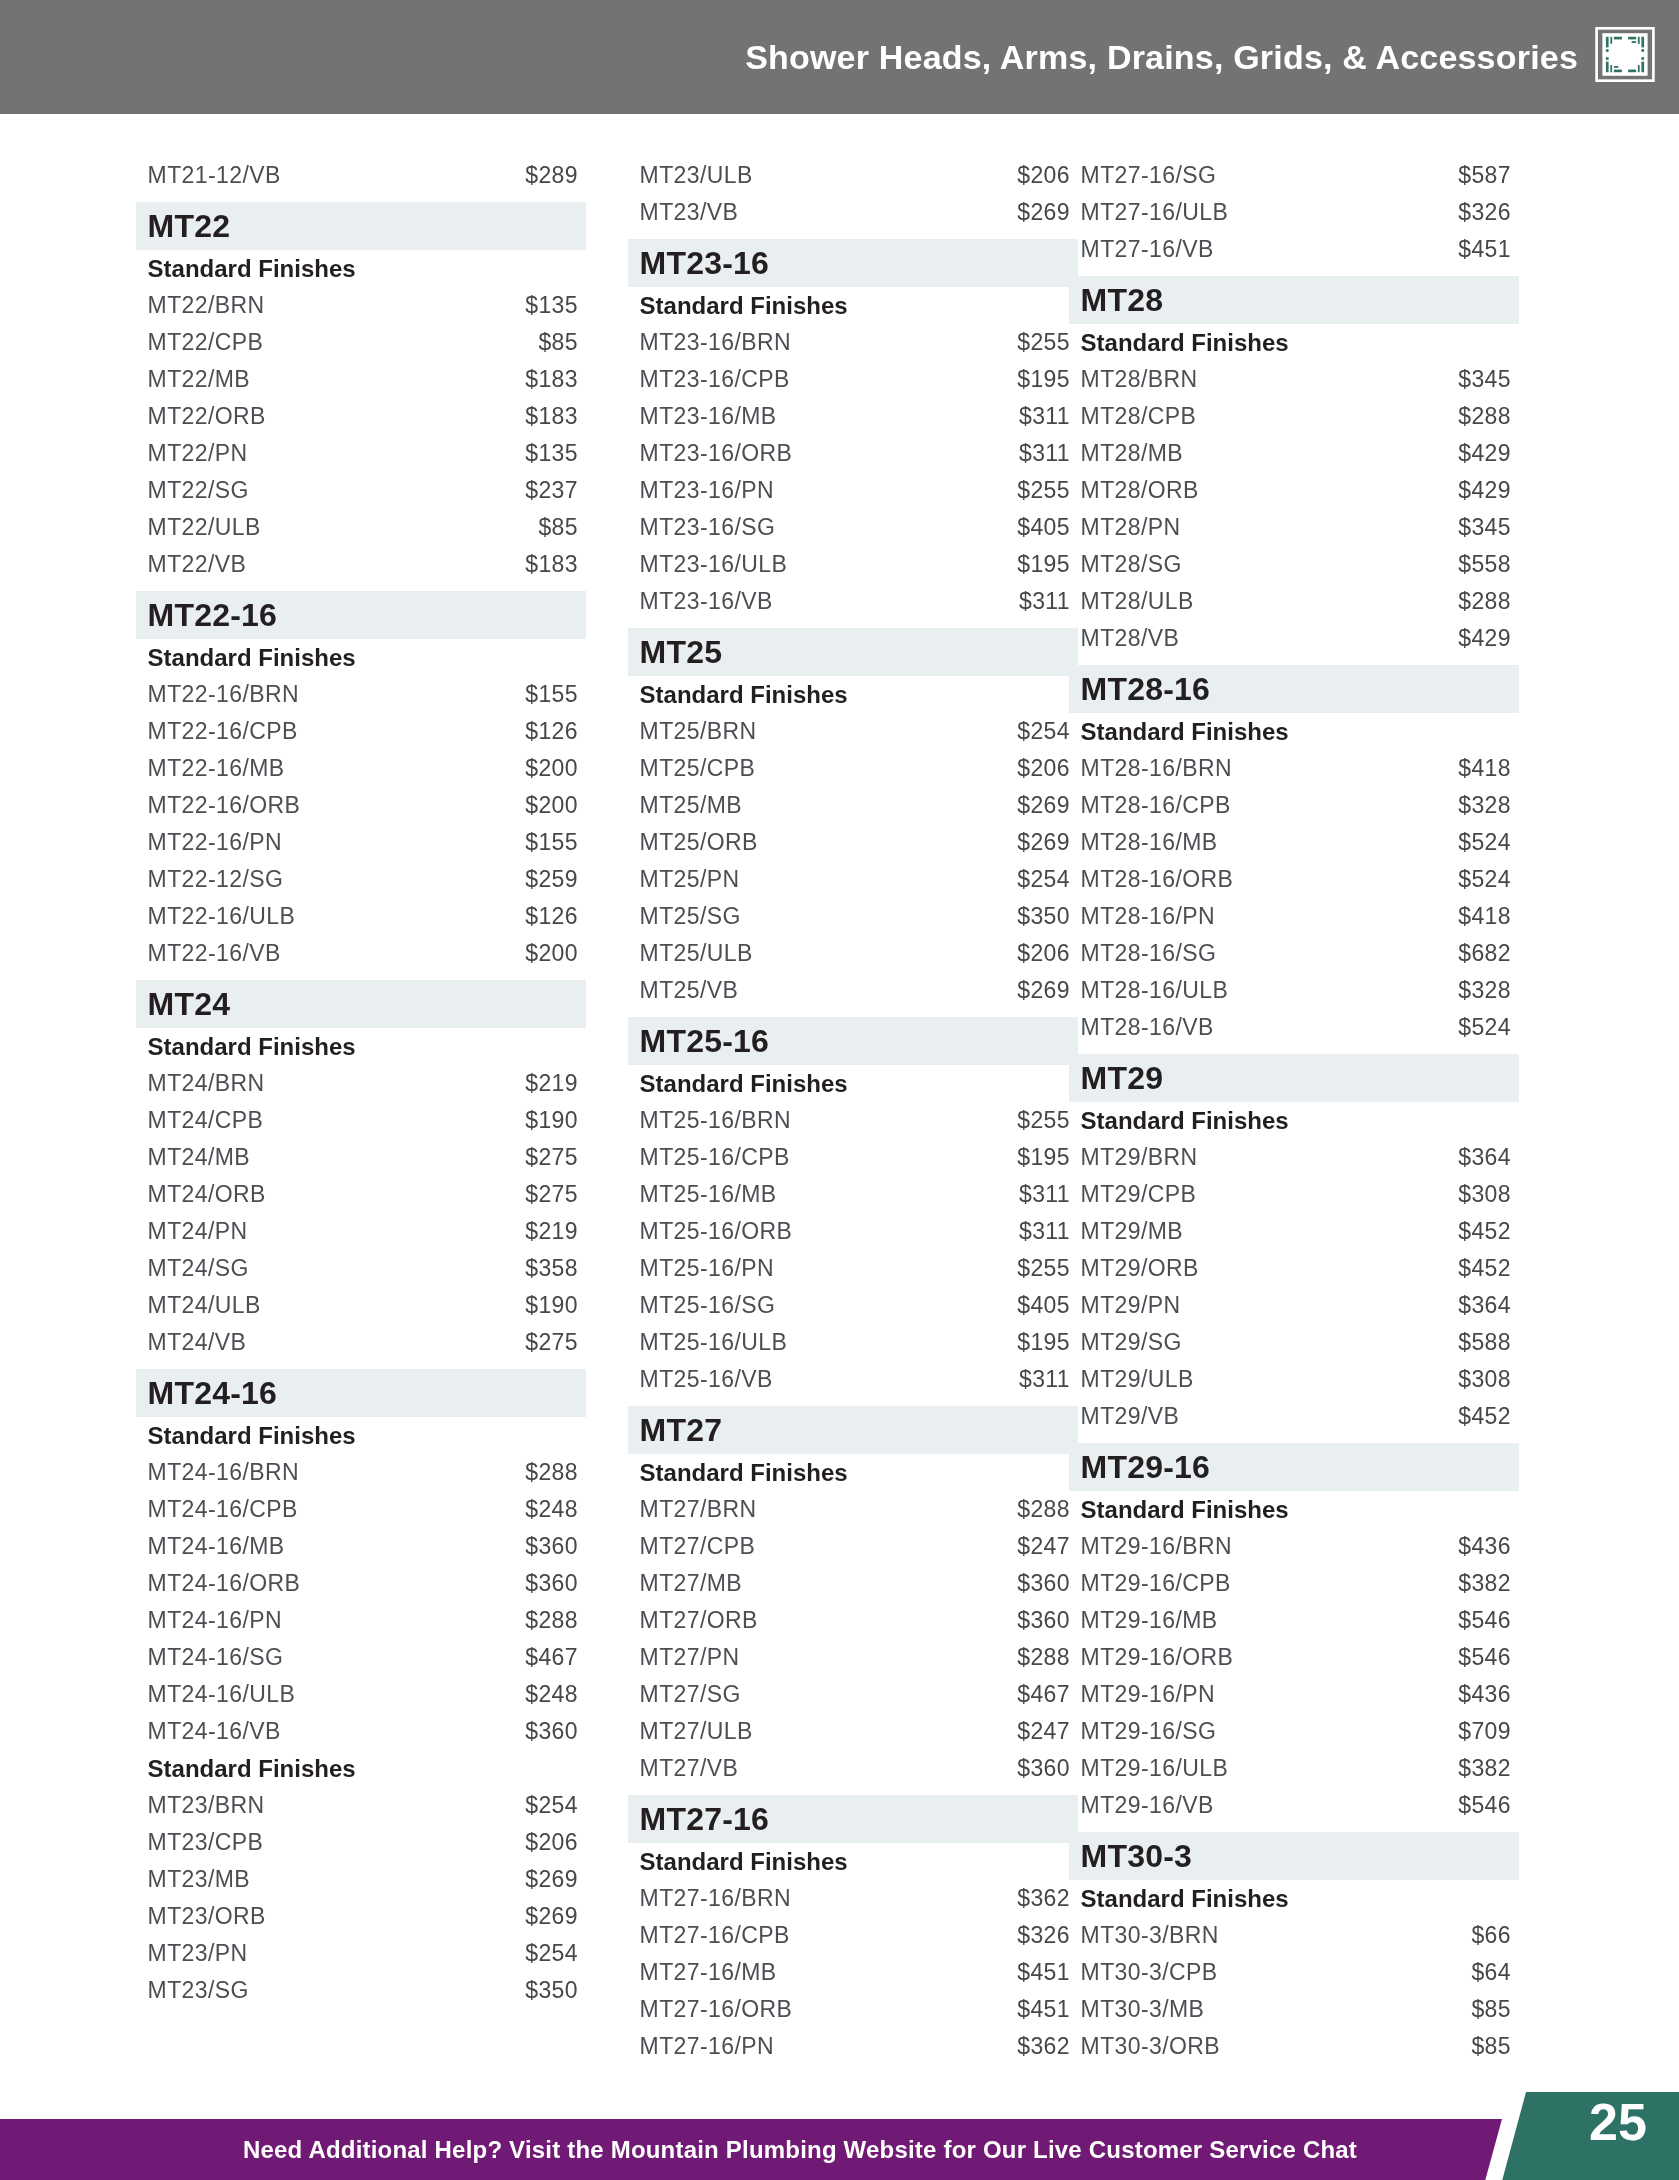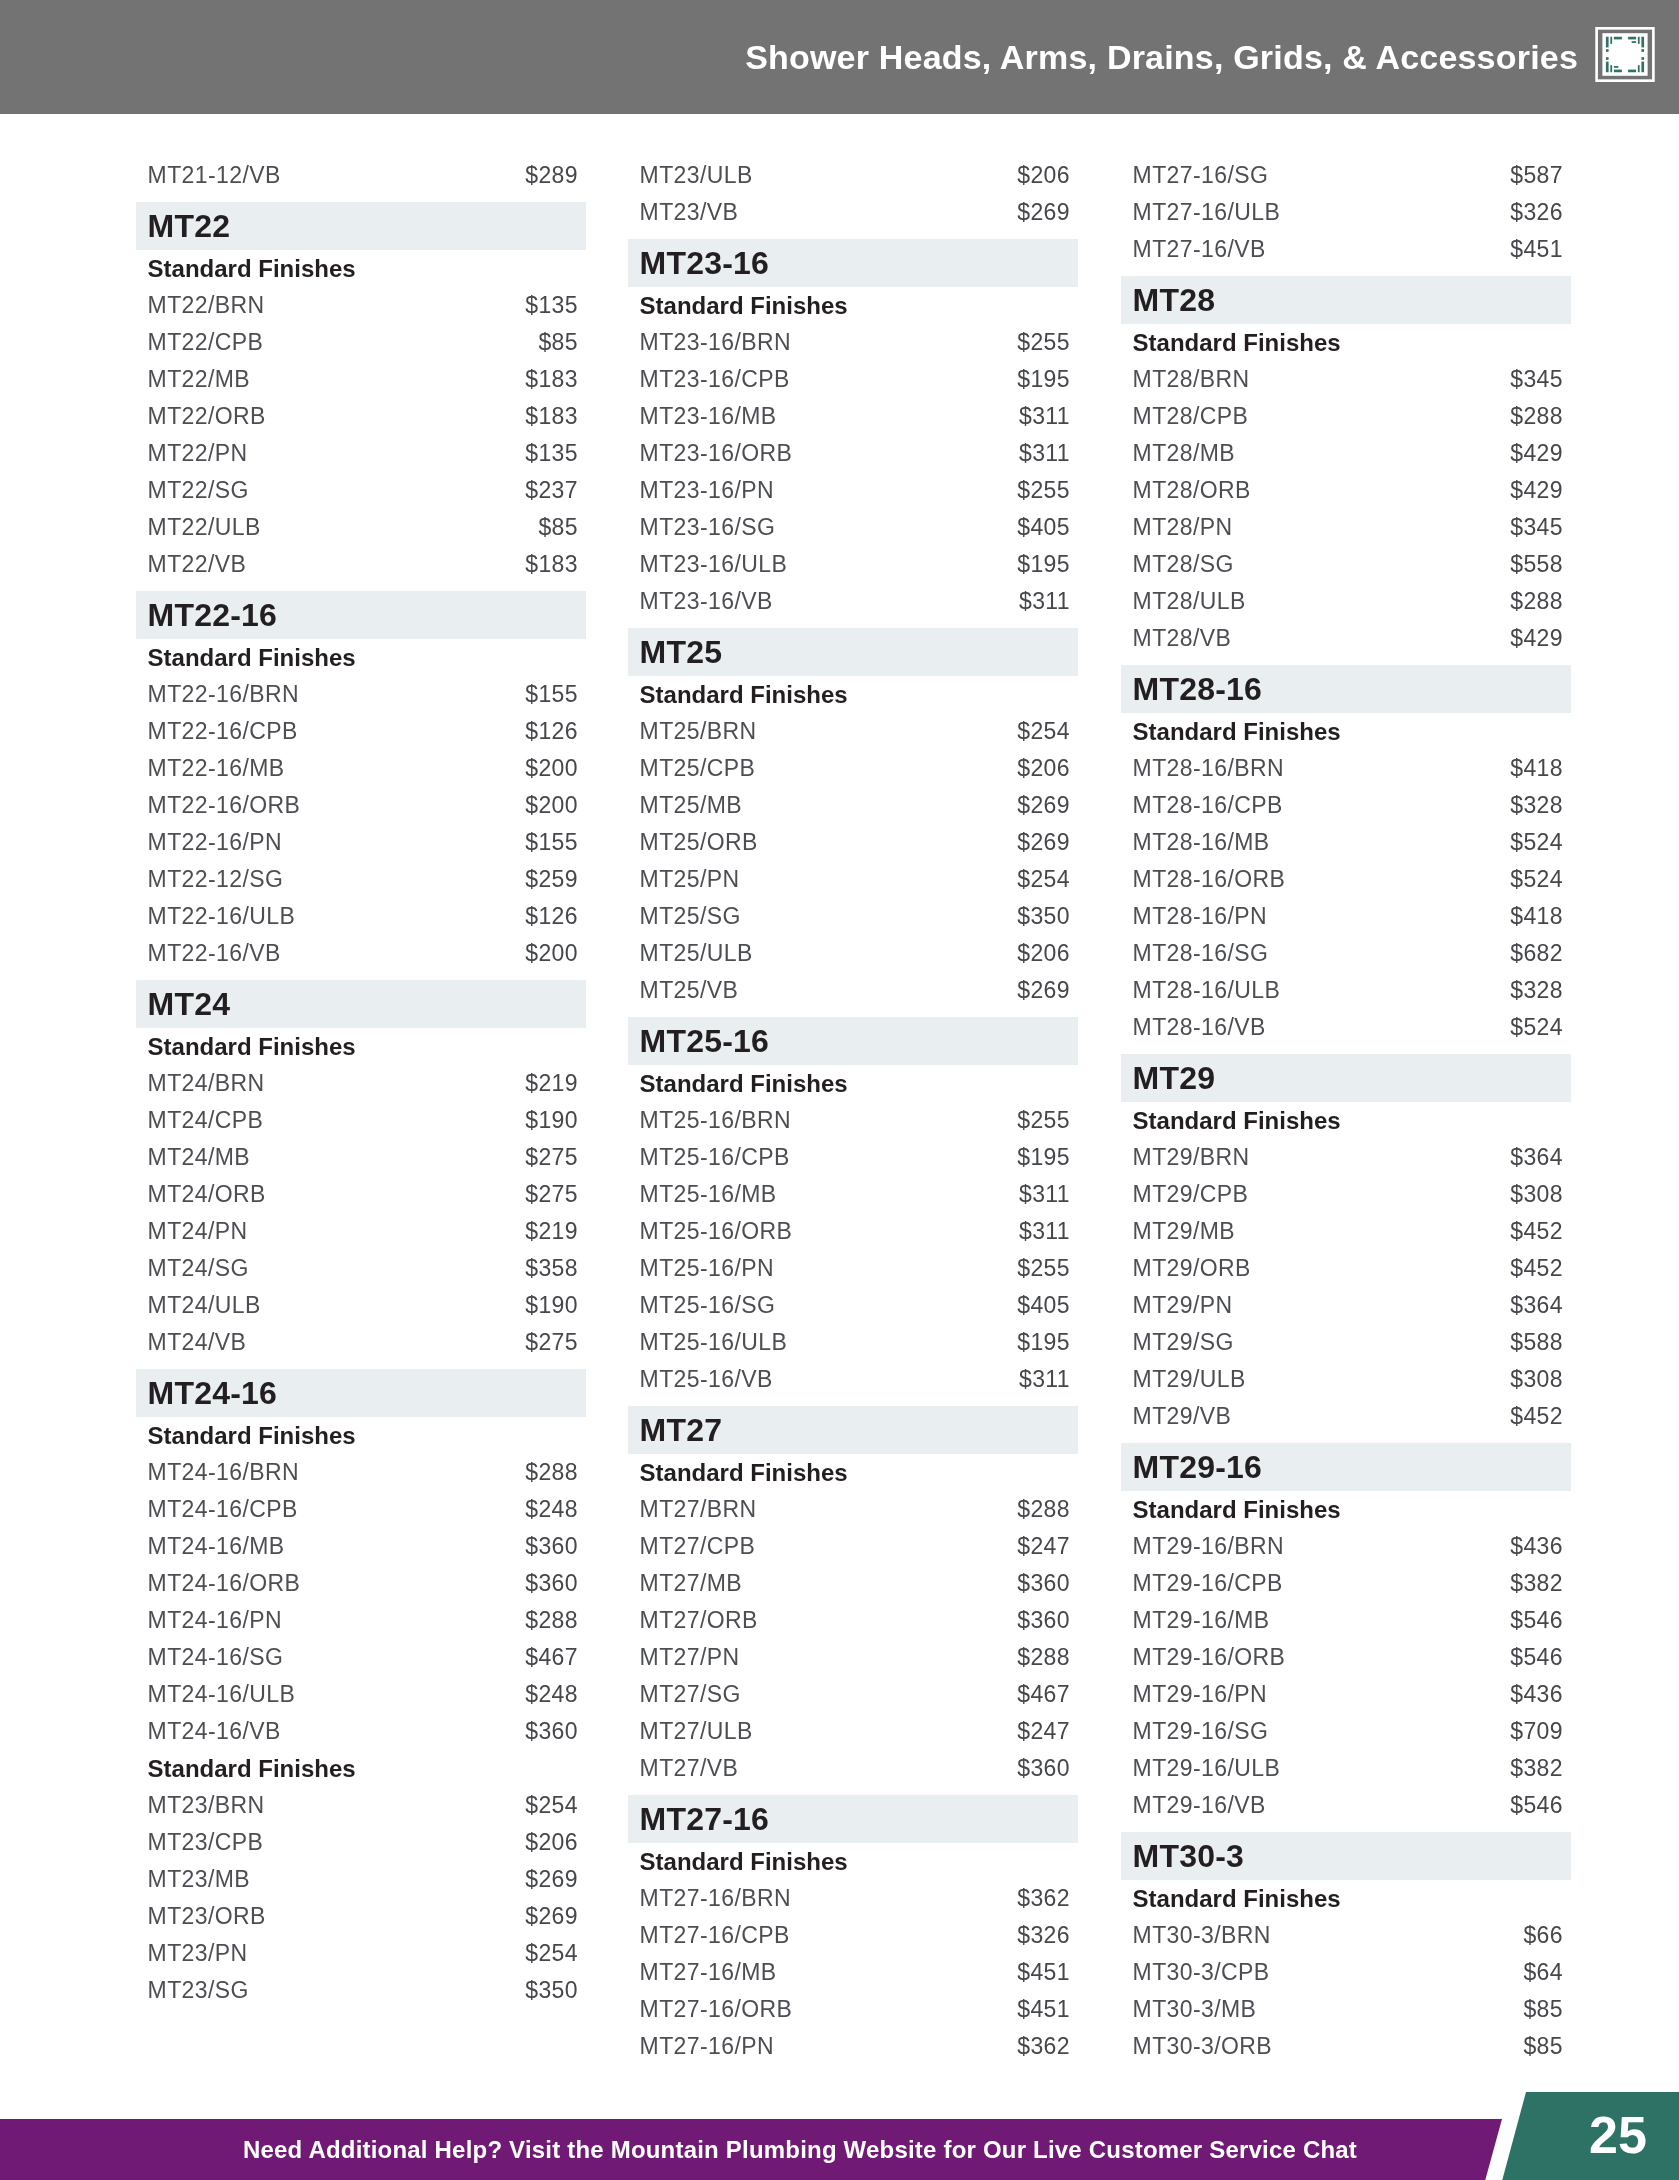--- a/index.html
+++ b/index.html
@@ -13,21 +13,21 @@
     background:#737373;
   }
   .header-title{
     position:absolute;top:0;height:114px;right:102px;
     display:flex;align-items:center;
     color:#ffffff;font-weight:bold;font-size:34px;letter-spacing:0.2px;
   }
   .logo-box{position:absolute;top:27px;right:25px;width:60px;height:55px;}
   
   .col{position:absolute;top:157px;width:450px;}
-  .col1{left:136px;} .col2{left:628px;} .col3{left:1121px;}
+  .col1{left:136px;} .col2{left:628px;} .col3{left:1069px;}
   .item{
     height:37px;display:flex;align-items:center;justify-content:space-between;
     padding:0 8px 0 11.6px;font-size:23px;color:#4c4e53;letter-spacing:0.4px;
   }
   .item .price{color:#45474b;}
   .band{
     height:48px;margin-top:8px;background:#e9eef1;
     display:flex;align-items:center;padding-left:11.6px;
     font-size:32px;font-weight:bold;color:#231f20;letter-spacing:0.2px;
   }
@@ -39,21 +39,21 @@
   .footer-bar{
     position:absolute;bottom:0;left:0;width:1502px;height:62px;background:#701a75;
     clip-path:polygon(0 0,1502px 0,1485px 62px,0 62px);
     display:flex;align-items:center;justify-content:center;
     box-sizing:border-box;padding-left:98px;
   }
   .footer-text{color:#ffffff;font-weight:bold;font-size:24px;letter-spacing:0.2px;}
   .page-corner{
     position:absolute;bottom:0;right:0;width:200px;height:89px;background:#2e7266;
     clip-path:polygon(46px 0,200px 0,200px 89px,22px 89px);
-    display:flex;align-items:flex-end;justify-content:center;
+    display:flex;align-items:flex-start;justify-content:center;
     box-sizing:border-box;padding-left:76px;padding-bottom:16px;
     color:#ffffff;font-weight:bold;font-size:52px;
   }
 </style>
 </head>
 <body>
 
 <div class="header">
   <div class="header-title">Shower Heads, Arms, Drains, Grids, &amp; Accessories</div>
   <div class="logo-box">

